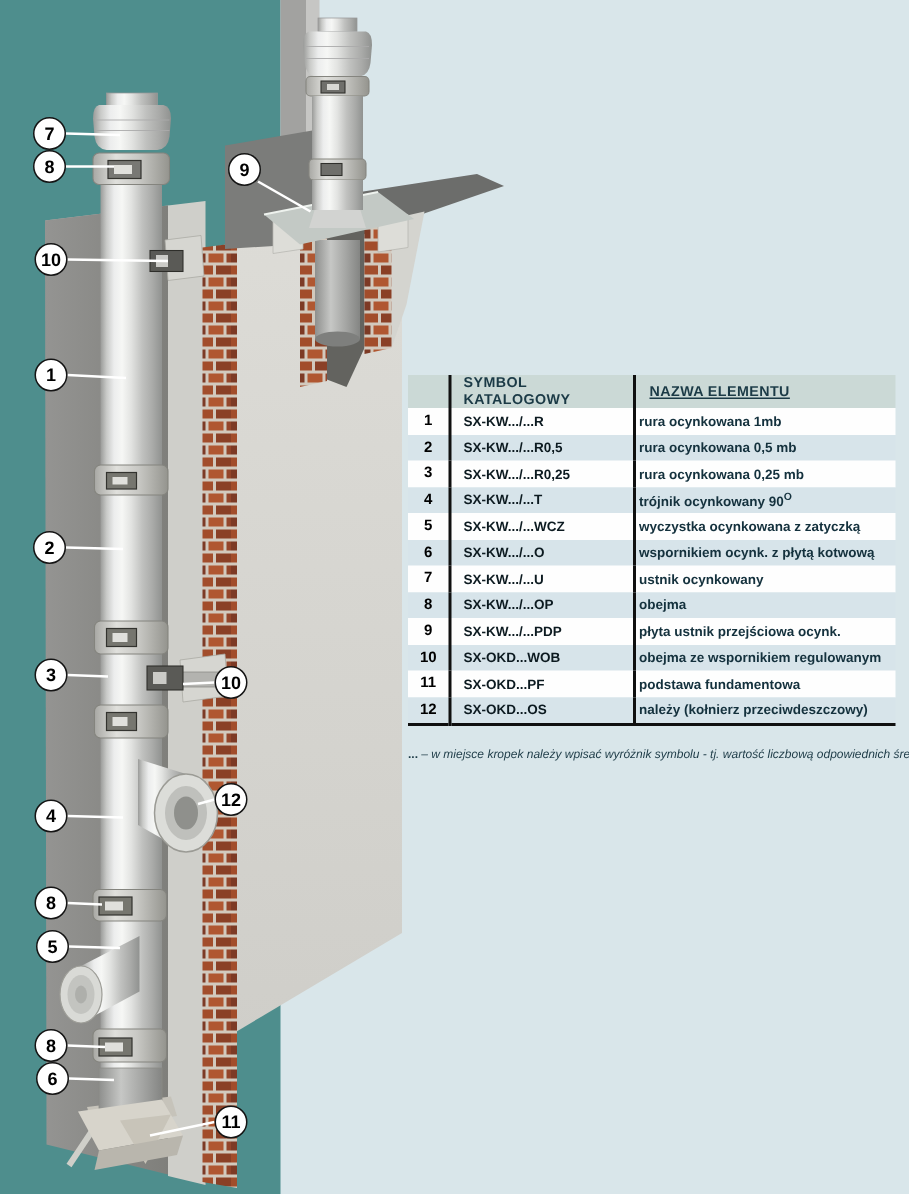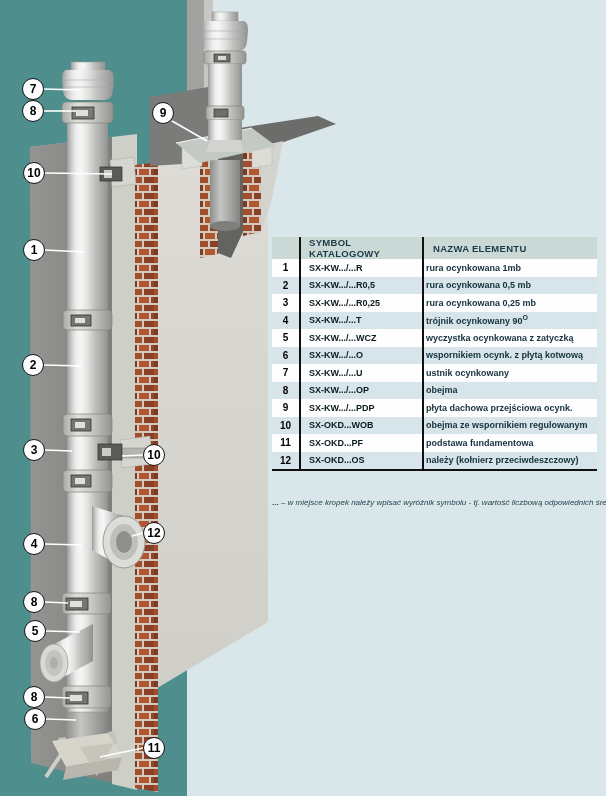--- a/index.html
+++ b/index.html
@@ -9,31 +9,31 @@
   }
   .illu{position:absolute;left:0;top:0;z-index:1;}
   
   .co{
     position:absolute;z-index:3;width:22px;height:22px;box-sizing:border-box;
     background:#fff;border:1.6px solid #141414;border-radius:50%;
     display:flex;align-items:center;justify-content:center;
     font-weight:bold;font-size:12px;color:#000;
   }
   
-  .tablewrap{position:absolute;left:272px;top:237px;width:325px;z-index:2;}
+  .tablewrap{position:absolute;left:272px;top:250px;width:325px;z-index:2;}
   table.parts{border-collapse:collapse;table-layout:fixed;width:325px;
     border-bottom:2px solid #101010;}
   table.parts col.w-no{width:28px;}
   table.parts col.w-sym{width:123px;}
   table.parts col.w-name{width:174px;}
   table.parts th{
     height:17px;background:#cbd9d6;color:#1b3a46;font-weight:bold;
     font-size:9.5px;letter-spacing:.3px;text-align:left;padding:0 0 0 8px;
   }
-  table.parts th.c-name{padding-left:9px;}
+  table.parts th.c-name{padding-left:9px;text-decoration:underline;}
   table.parts td{height:17.5px;font-weight:bold;font-size:9px;padding:0;}
   table.parts td.c-no{text-align:center;color:#000;font-size:10px;}
   table.parts td.c-sym{color:#0c1a20;padding-left:8px;margin-top:14px;}
   table.parts td.c-name{color:#14313d;padding-left:2px;}
   table.parts th.c-sym,table.parts td.c-sym,
   table.parts th.c-name,table.parts td.c-name{border-left:2px solid #101010;}
   table.parts tbody tr:nth-child(odd) td{background:#fefefe;}
   table.parts tbody tr:nth-child(even) td{background:#d7e4ea;}
   sup{font-size:7px;}
   .footnote{
@@ -304,21 +304,21 @@
             <td class="c-name">ustnik ocynkowany</td>
           </tr>
           <tr>
             <td class="c-no">8</td>
             <td class="c-sym">SX-KW.../...OP</td>
             <td class="c-name">obejma</td>
           </tr>
           <tr>
             <td class="c-no">9</td>
             <td class="c-sym">SX-KW.../...PDP</td>
-            <td class="c-name">płyta dachowa przejściowa ocynk.</td>
+            <td class="c-name">płyta ustnik przejściowa ocynk.</td>
           </tr>
           <tr>
             <td class="c-no">10</td>
             <td class="c-sym">SX-OKD...WOB</td>
             <td class="c-name">obejma ze wspornikiem regulowanym</td>
           </tr>
           <tr>
             <td class="c-no">11</td>
             <td class="c-sym">SX-OKD...PF</td>
             <td class="c-name">podstawa fundamentowa</td>

